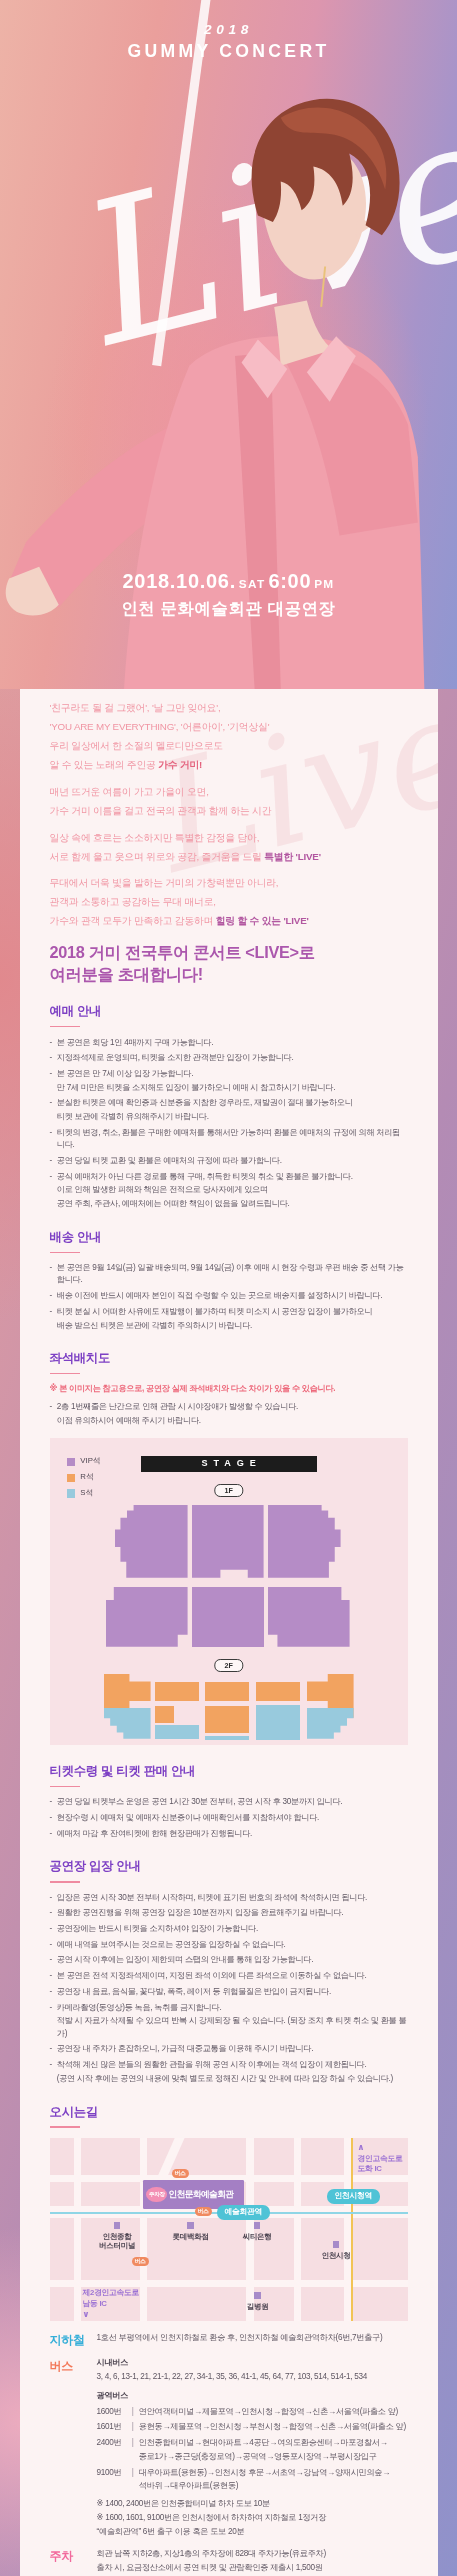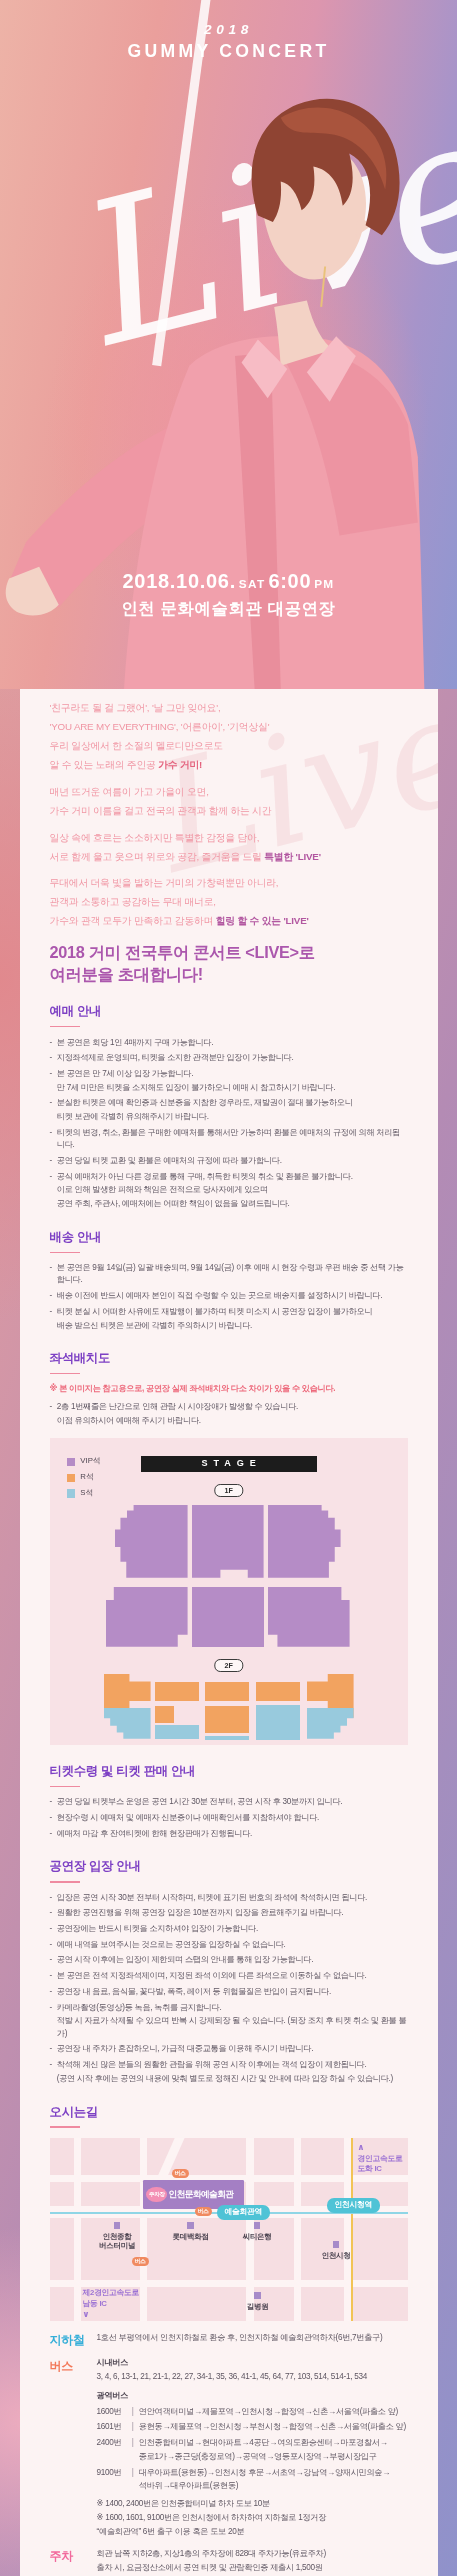--- a/index.html
+++ b/index.html
@@ -409,21 +409,21 @@
       <div class="venuebox">
         <div class="pk-oval">주차장</div>
         <div class="vb-t">인천문화예술회관</div>
       </div>
 
       <div class="bus-badge" style="left:122px;top:31px;">버스</div>
       <div class="bus-badge" style="left:145px;top:69px;">버스</div>
       <div class="bus-badge" style="left:82px;top:119px;">버스</div>
 
       <div class="station" style="left:167px;top:67px;">예술회관역</div>
-      <div class="station" style="left:277px;top:60px;">인천시청역</div>
+      <div class="station" style="left:277px;top:51px;">인천시청역</div>
 
       <div class="lm" style="left:46px;top:84px;width:43px;">
         <div class="sq"></div>
         <span>인천종합</span><br>
         <span>버스터미널</span>
       </div>
       <div class="lm" style="left:116px;top:84px;width:50px;">
         <div class="sq"></div>
         <span>롯데백화점</span>
       </div>

